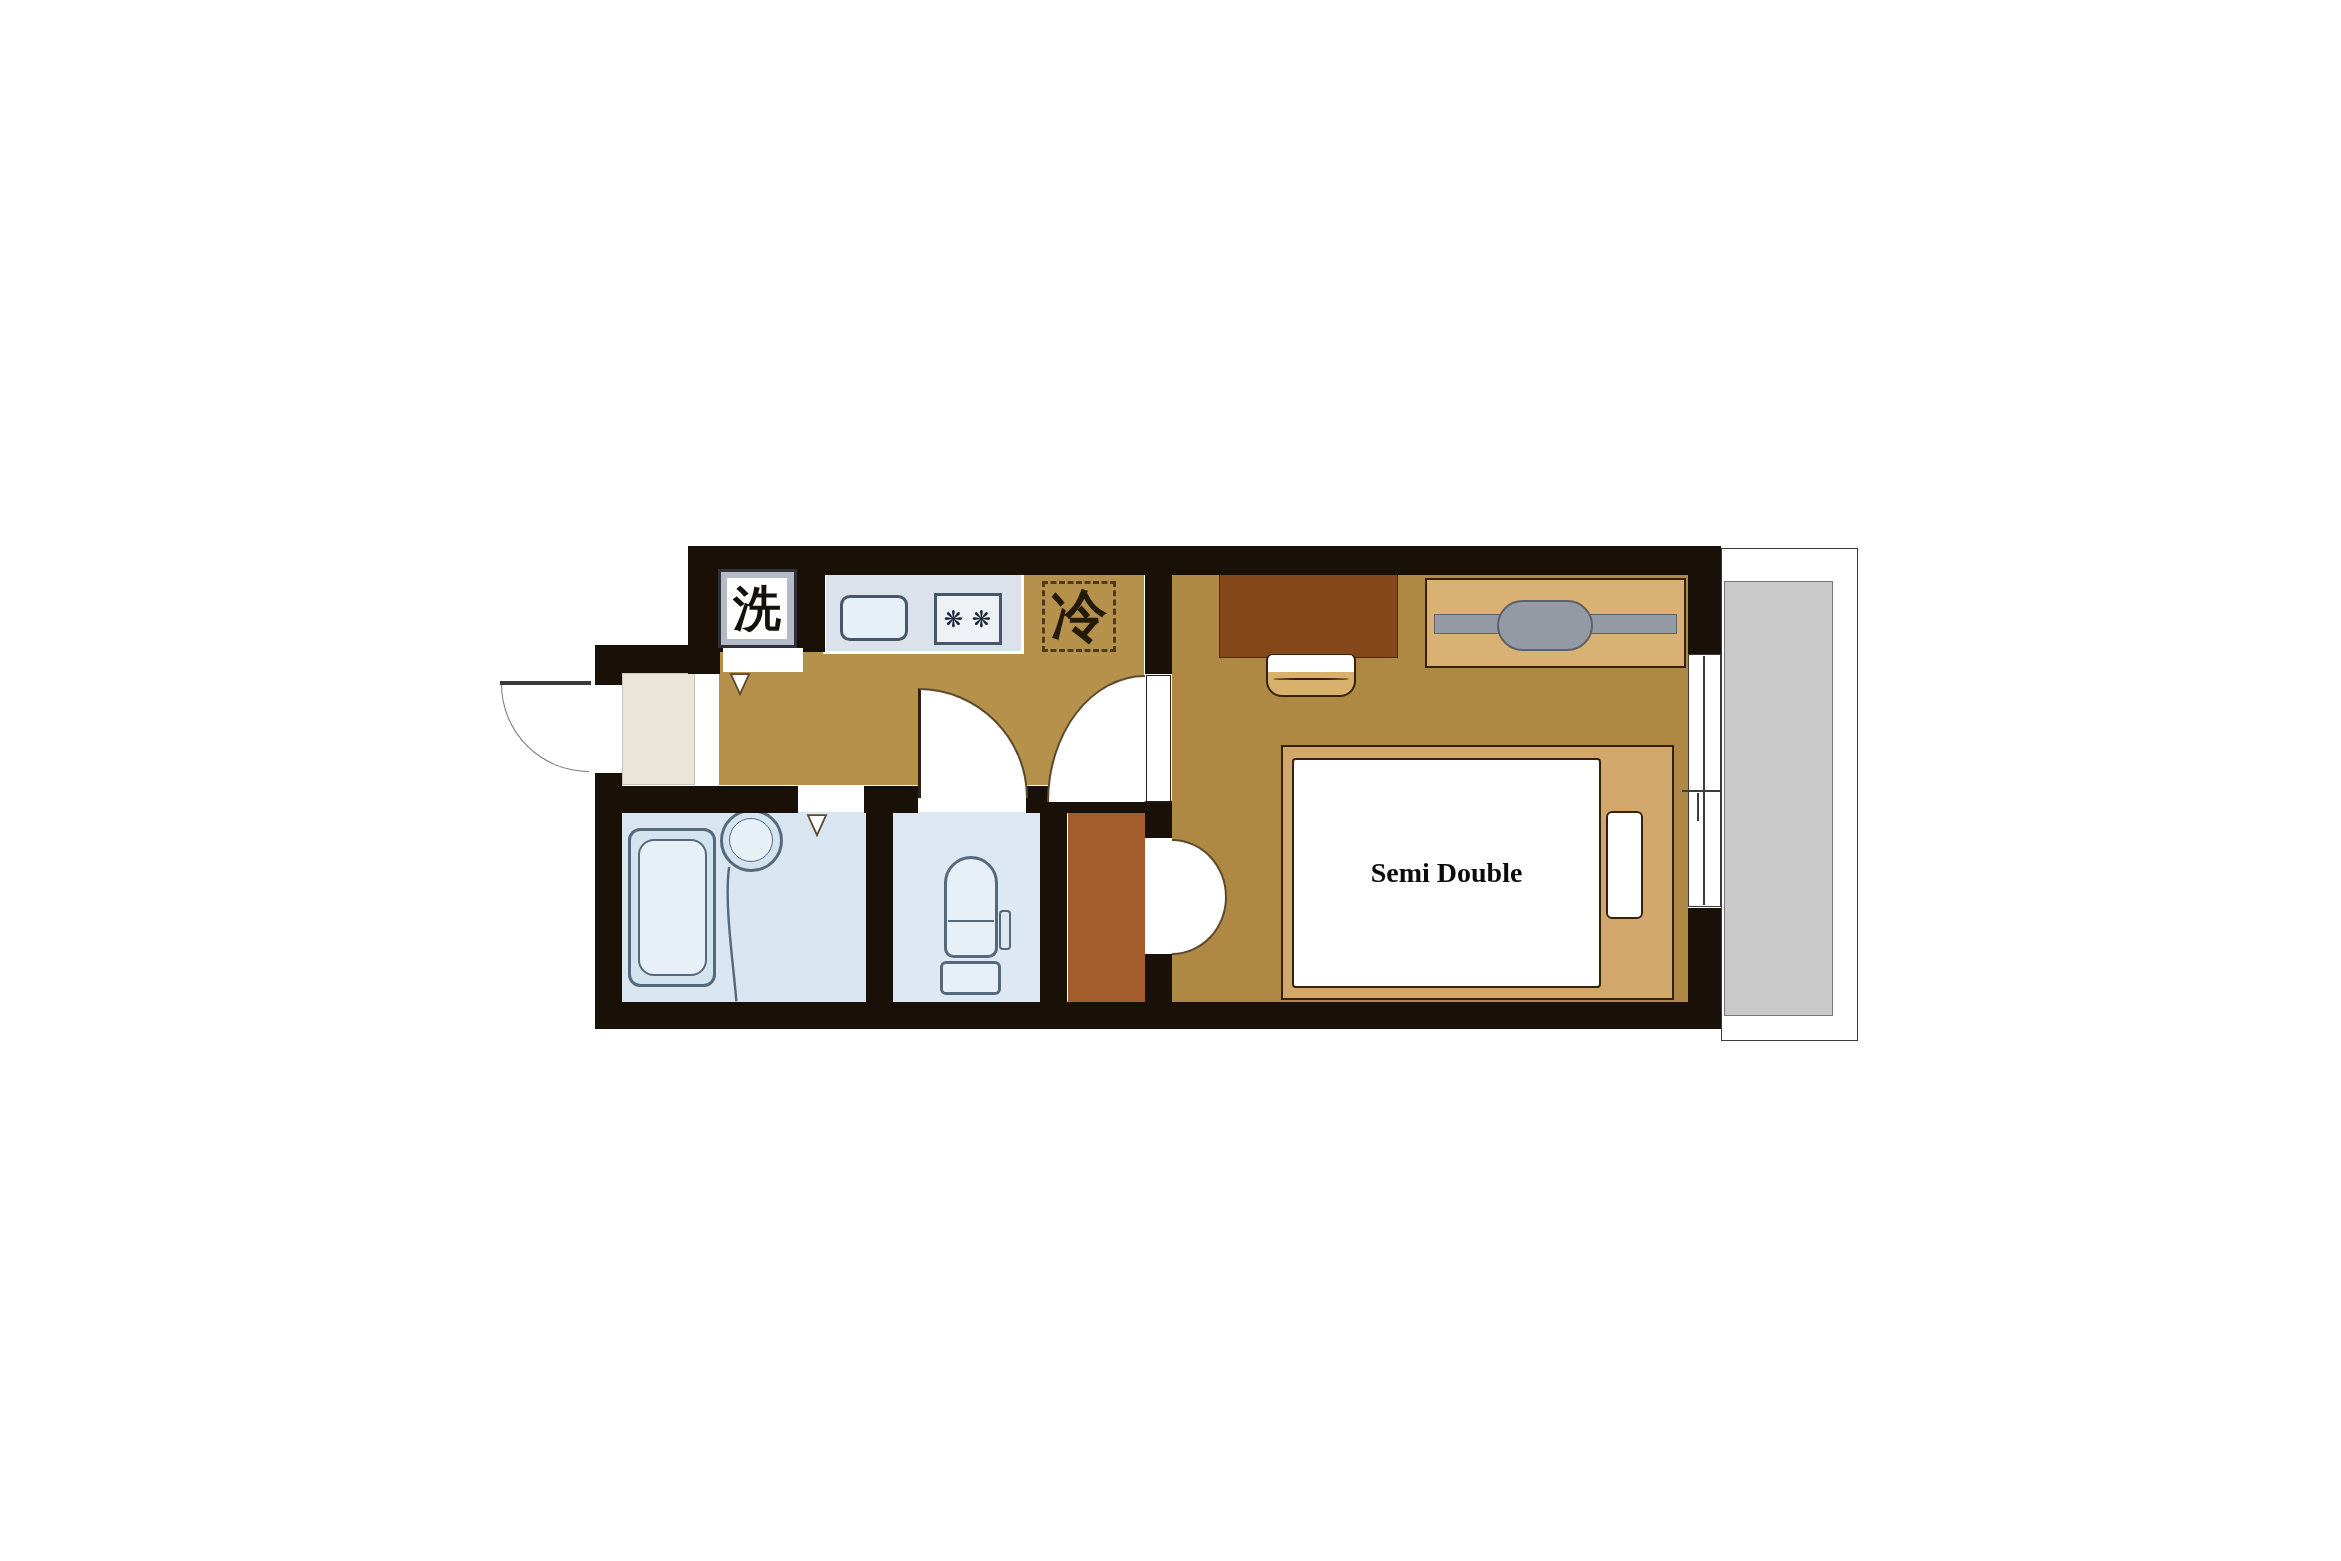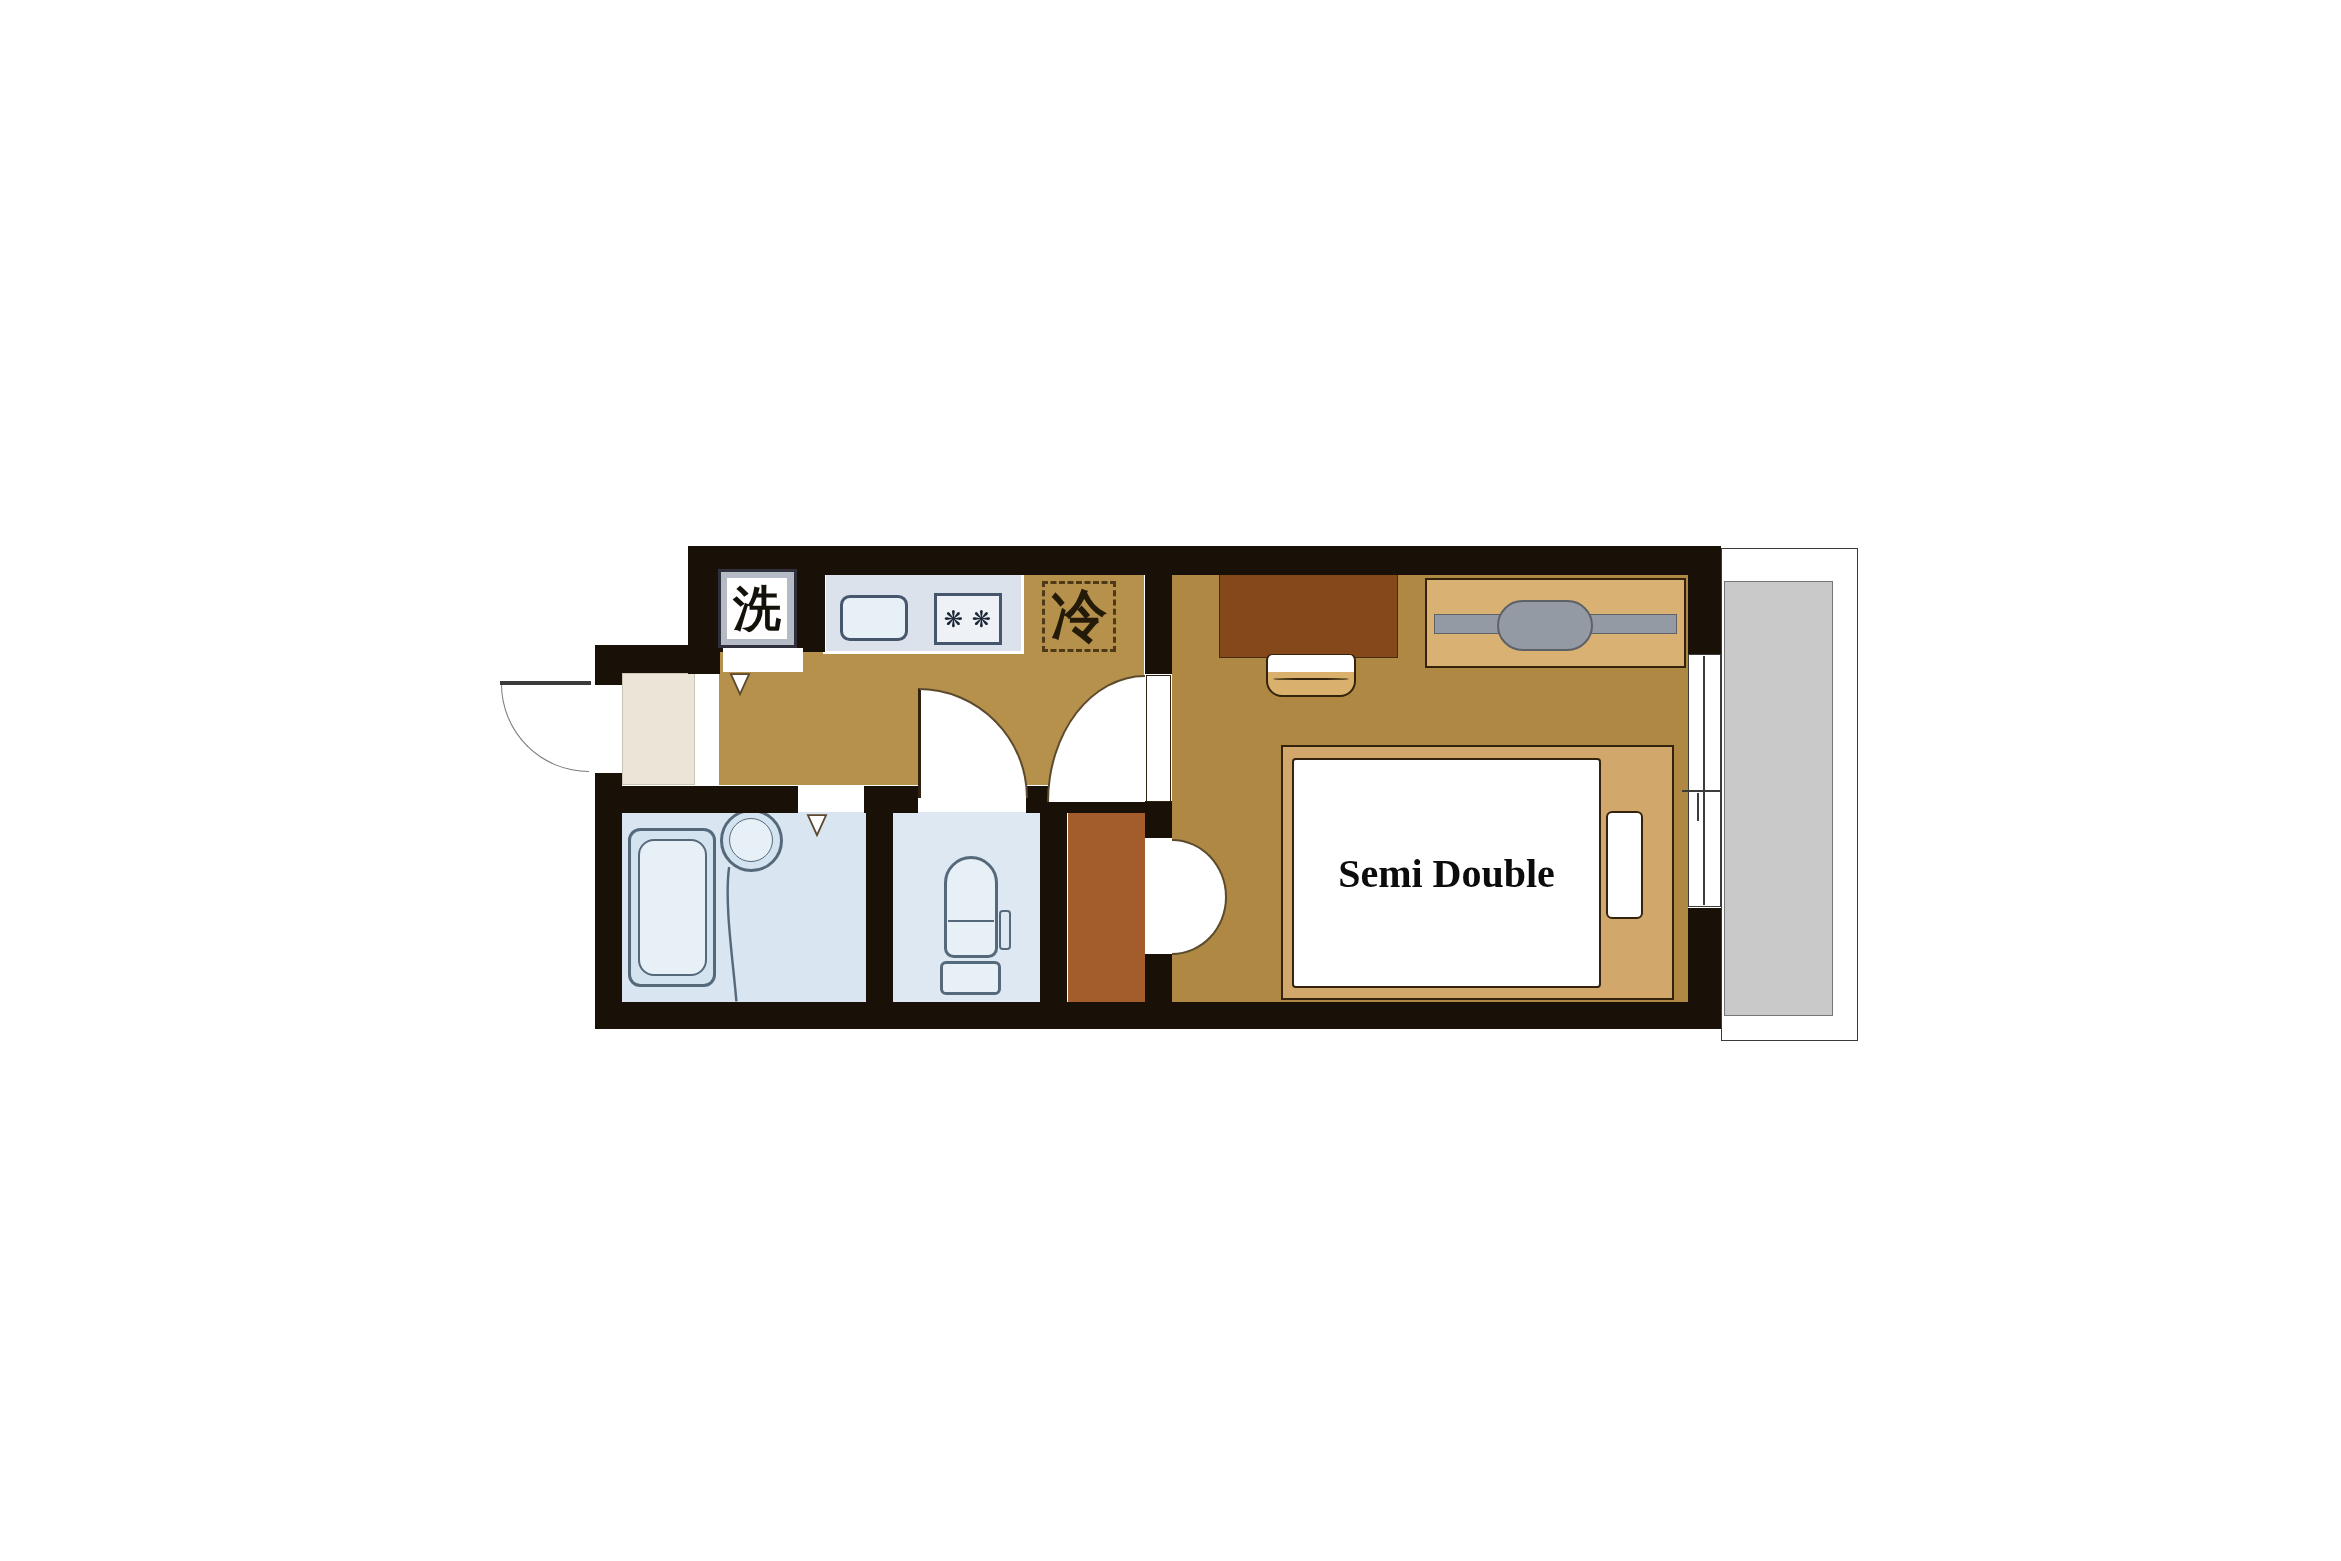--- a/index.html
+++ b/index.html
@@ -29,21 +29,21 @@
               border-radius:6.1px 6.1px 16px 16px;background:linear-gradient(180deg,#ffffff 0 42%,var(--chair) 42% 100%);"></div>
   <div class="abs" style="left:1273px;top:678px;width:76px;height:1.8px;background:var(--outline);border-radius:50%;"></div>
 
   <div class="abs" style="left:1425px;top:578px;width:261px;height:90px;background:var(--rack);border:2.4px solid var(--outline);"></div>
   <div class="abs" style="left:1434px;top:614px;width:243px;height:19.5px;background:var(--rod);border:1.8px solid var(--rodLine);"></div>
   <div class="abs" style="left:1497px;top:600px;width:96px;height:51px;background:var(--rod);border:2.4px solid var(--rodLine);border-radius:25.6px;"></div>
 
   <div class="abs" style="left:1281px;top:745px;width:393px;height:255px;background:var(--bedFrame);border:2.4px solid var(--outline);"></div>
   <div class="abs" style="left:1292px;top:758px;width:309px;height:230px;background:var(--white);border:2.4px solid var(--outline);border-radius:3.7px;
               display:flex;align-items:center;justify-content:center;">
-    <span style="font-family:'Liberation Serif',serif;font-weight:bold;font-size:40px;color:#0c0c0c;">Semi Double</span>
+    <span style="font-family:'Liberation Serif',serif;font-weight:bold;font-size:28px;color:#0c0c0c;">Semi Double</span>
   </div>
   <div class="abs" style="left:1606px;top:811px;width:37px;height:108px;background:var(--white);border:2.4px solid var(--outline);border-radius:6.1px;"></div>
 
   <div class="abs" style="left:628px;top:828px;width:88px;height:159px;background:var(--tubFill);border:3px solid var(--fixLine);border-radius:12.2px;"></div>
   <div class="abs" style="left:638px;top:839px;width:69px;height:137px;background:var(--fixFill);border:2.4px solid var(--fixLine);border-radius:16px;"></div>
   <div class="abs" style="left:720px;top:809px;width:63px;height:63px;background:var(--tubFill);border:3px solid var(--fixLine);border-radius:50%;"></div>
   <div class="abs" style="left:729px;top:818px;width:44px;height:44px;background:var(--fixFill);border:1.8px solid var(--fixLine);border-radius:50%;"></div>
   <svg class="abs" style="left:723px;top:867px;" width="18.3" height="135" viewBox="0 0 30 222">
     <path d="M 10 0 C 2 60 16 150 22 221" fill="none" style="stroke:var(--fixLine);" stroke-width="4"></path>
   </svg>

